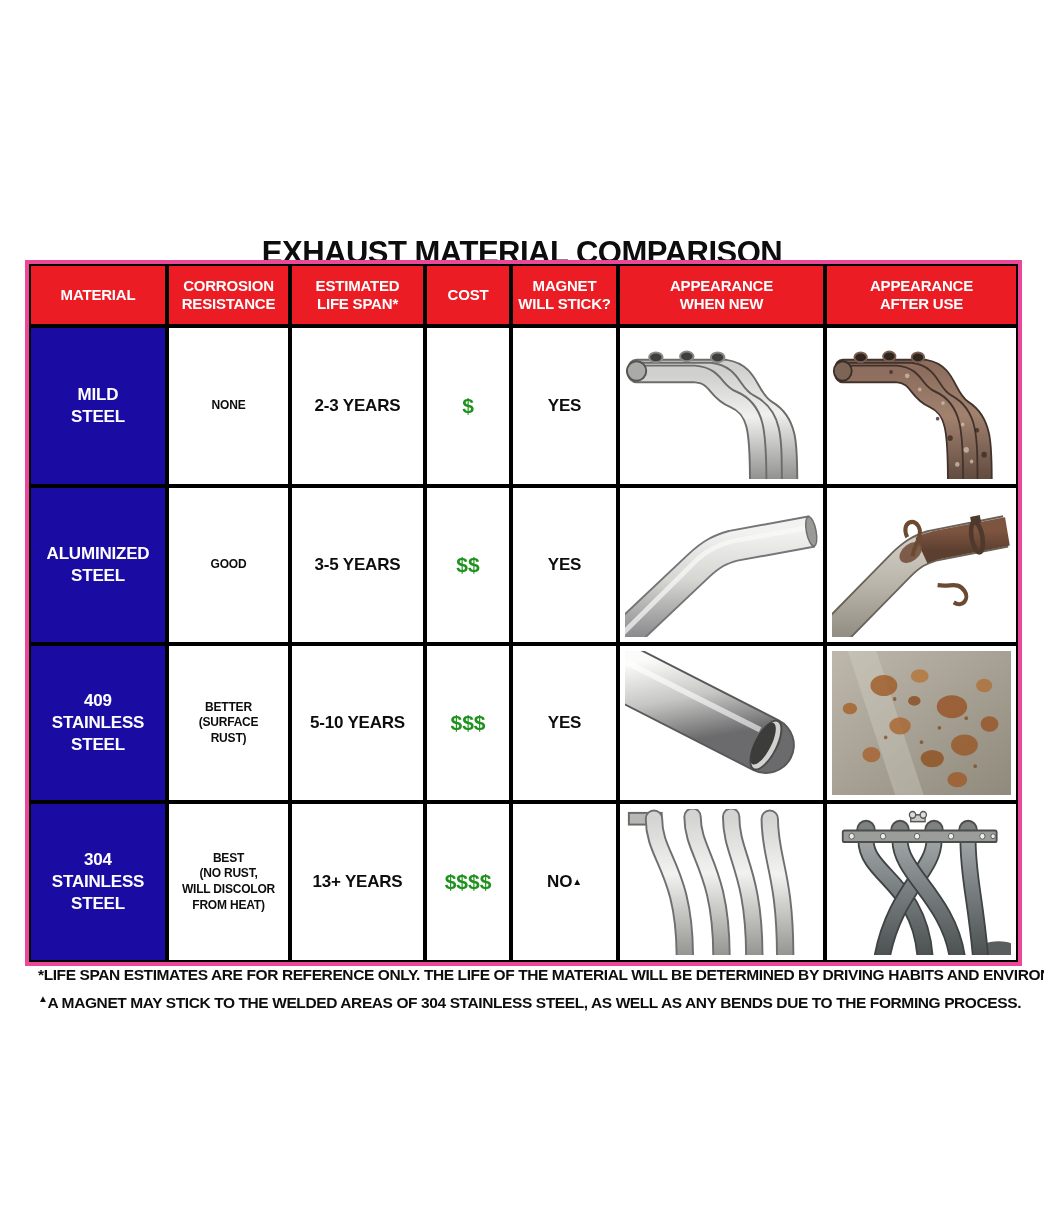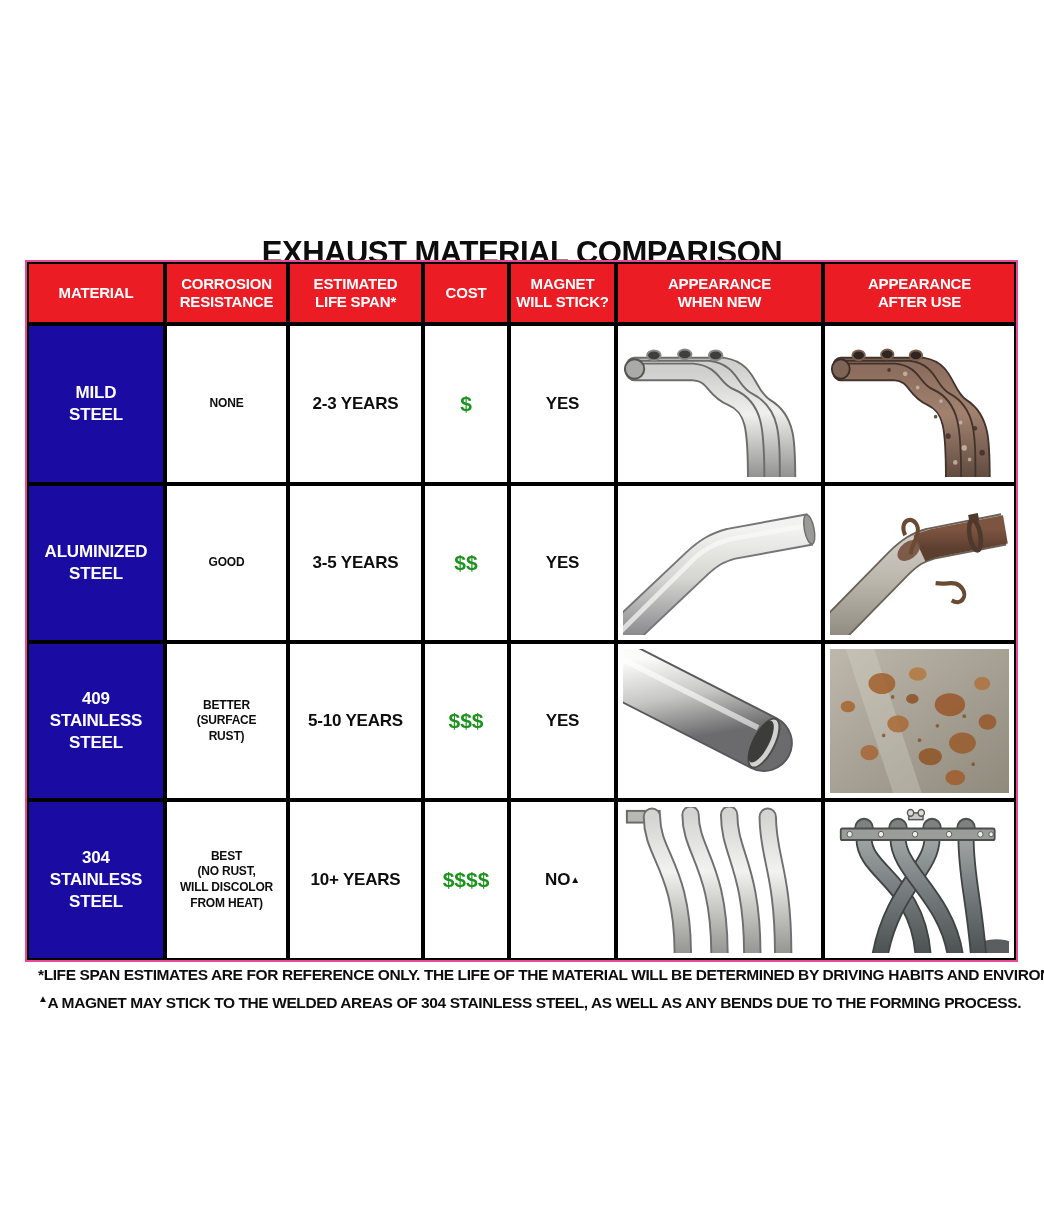--- a/index.html
+++ b/index.html
@@ -14,21 +14,21 @@
     position:absolute;top:219px;left:0;width:100%;
     text-align:center;font-size:31px;font-weight:800;
     letter-spacing:-0.5px;color:#0d0d0d;margin-top:16px;
   }
 
   .comparison-table{
     position:absolute;left:25px;top:260px;
     display:grid;
     grid-template-columns:138px 123px 135px 86px 107px 207px 193px;
     grid-template-rows:62px 160px 158px 158px 160px;
-    border:2px solid #ec4899;background:#14b8a6;
+    border:4px solid #ec4899;background:#14b8a6;
   }
   .cell{
     box-sizing:border-box;border:2px solid #000;
     background:#ffffff;
     display:flex;align-items:center;justify-content:center;
     text-align:center;overflow:hidden;
   }
   .pre{white-space:pre-line;}
   .th{
     background:#ec1c24;color:#ffffff;
@@ -255,21 +255,21 @@
       </svg>
     </div>
 
     <div class="cell material pre">304
 STAINLESS
 STEEL</div>
     <div class="cell val corr pre">BEST
 (NO RUST,
 WILL DISCOLOR
 FROM HEAT)</div>
-    <div class="cell val">10+ YEARS</div>
+    <div class="cell val">13+ YEARS</div>
     <div class="cell cost">$$$$</div>
     <div class="cell val magnet">
         <span>NO</span>
         <sup>▲</sup>
       </div>
     <div class="cell photo-cell">
       <svg viewBox="0 0 200 150" preserveAspectRatio="none" aria-hidden="true">
         <defs>
           <linearGradient id="stl2" x1="0" y1="0" x2="0" y2="1">
             <stop offset="0" stop-color="#d4d4d2"></stop>

